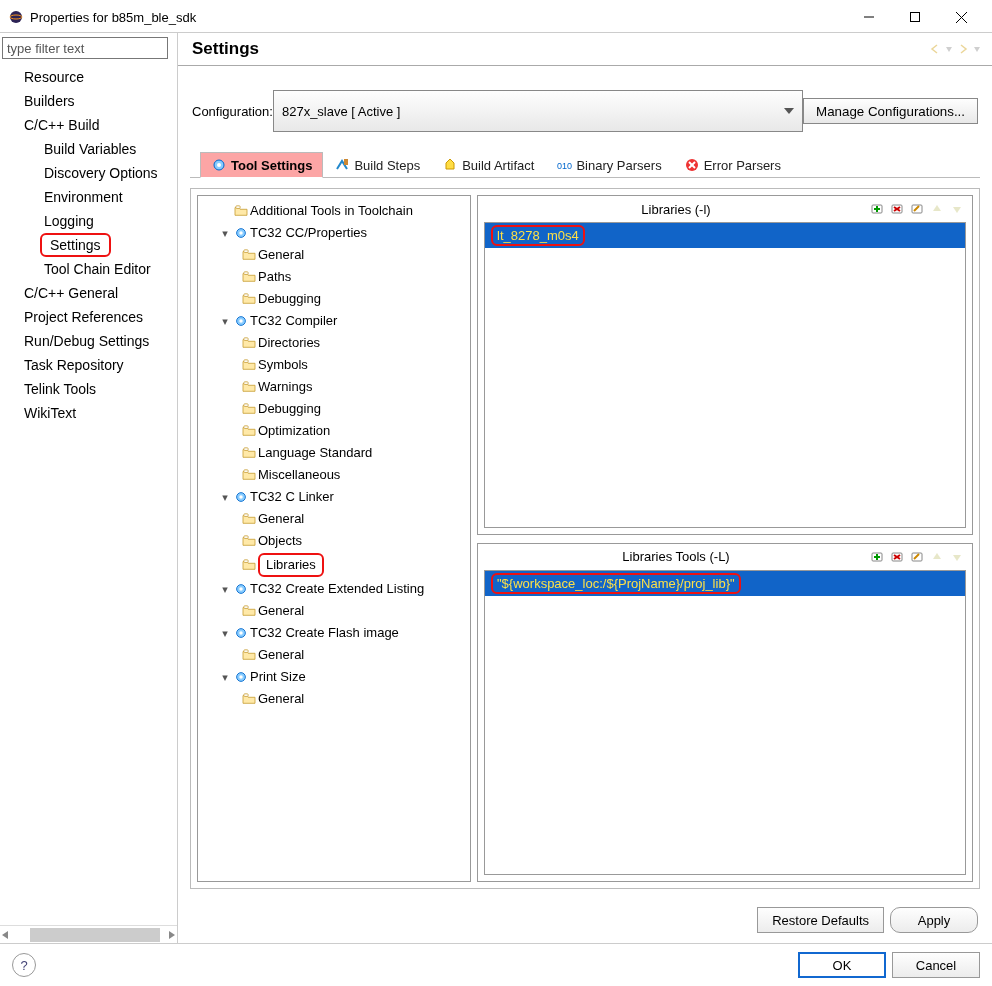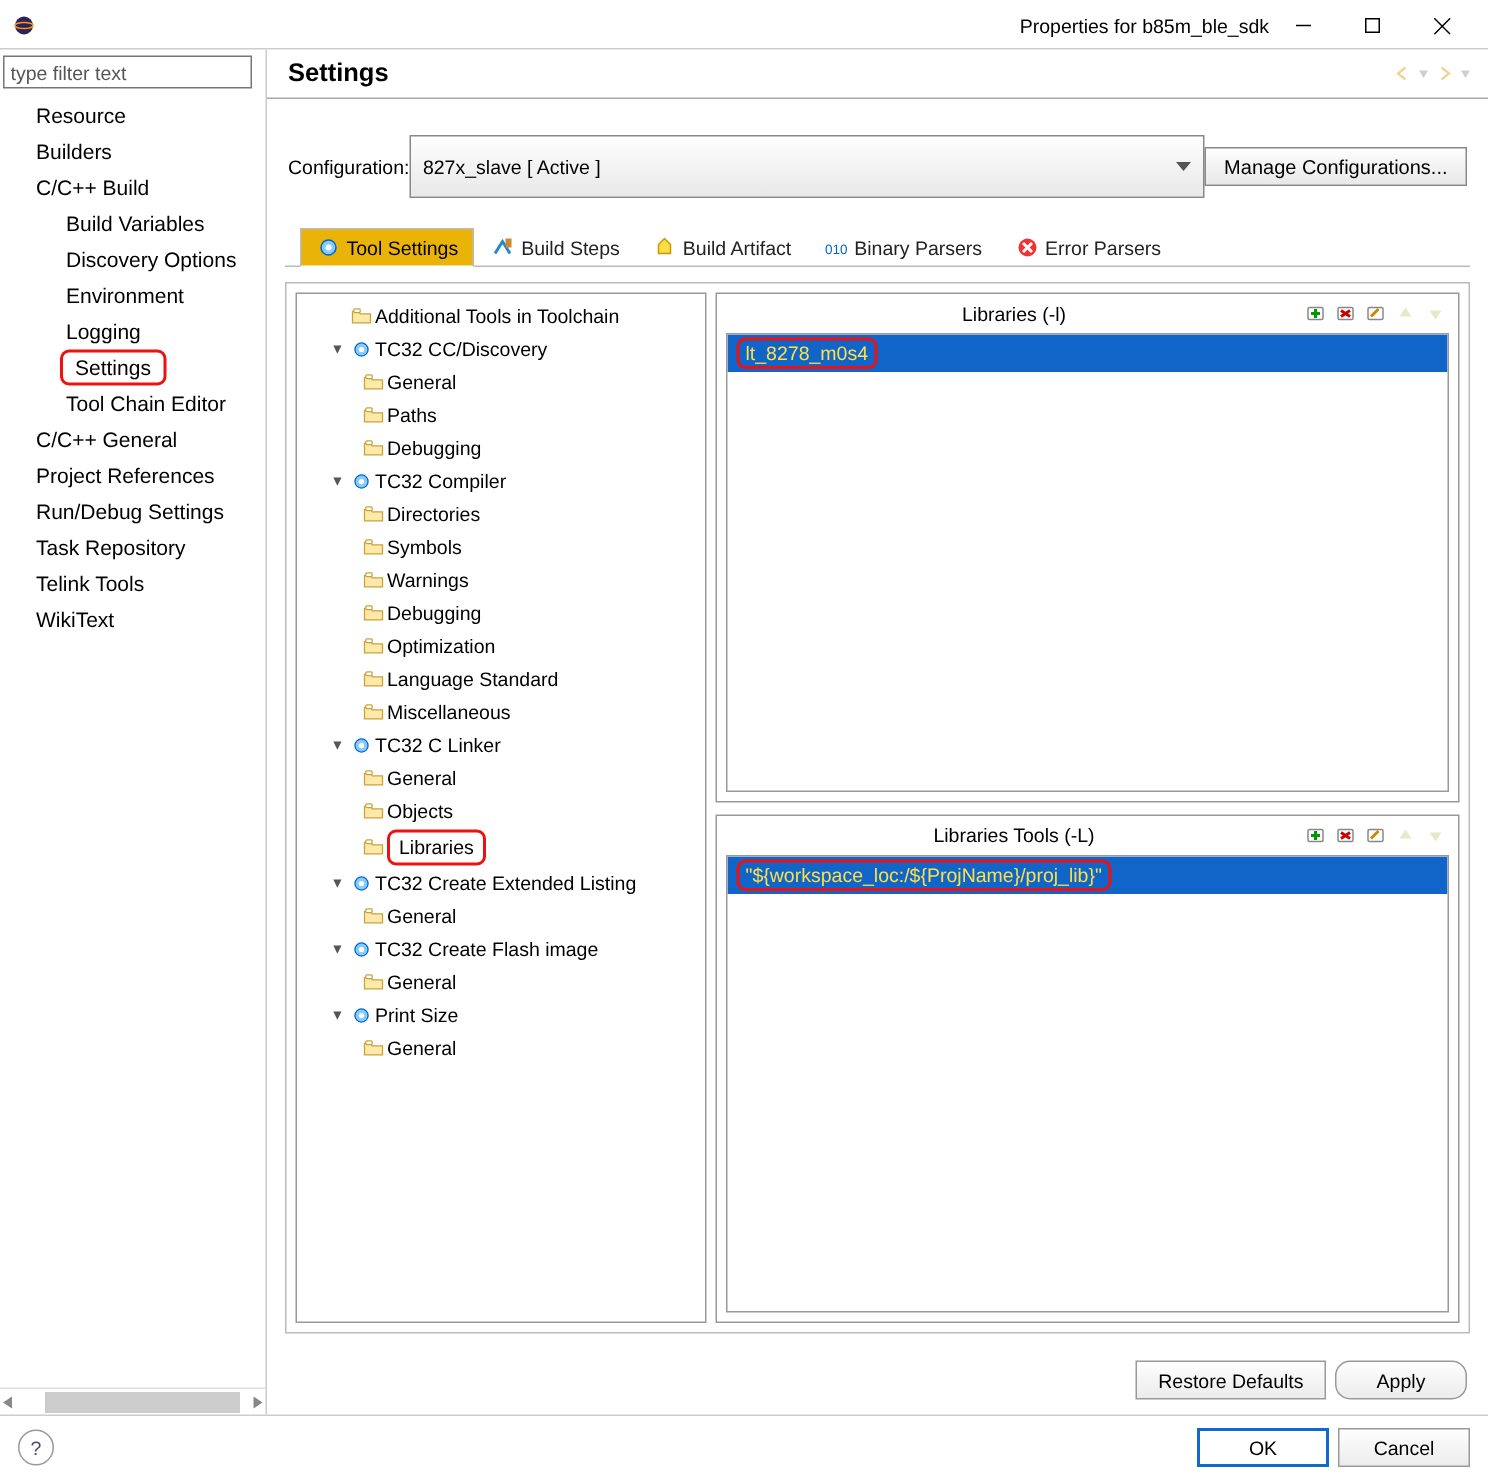--- a/index.html
+++ b/index.html
@@ -1,19 +1,19 @@
 <!DOCTYPE html>
 <html><head>
 <meta charset="utf-8">
 <style>
   * { box-sizing: border-box; margin: 0; padding: 0; }
   body { font-family: "Segoe UI", Tahoma, sans-serif; font-size: 13px; color: #000; background: #fff; width: 992px; height: 986px; overflow: hidden; display: flex; flex-direction: column; }
   
   
-  .title-bar { display: flex; align-items: center; padding: 6px 8px 4px 8px; height: 32px; text-align: right; }
+  .title-bar { display: flex; align-items: center; padding: 6px 8px 4px 8px; height: 32px; }
   .title-bar .app-icon { width: 16px; height: 16px; margin-right: 6px; }
   .title-bar .title-text { flex: 1; font-size: 13px; }
   .title-bar .win-controls { display: flex; gap: 0; }
   .title-bar .win-btn { width: 46px; height: 26px; display: flex; align-items: center; justify-content: center; cursor: default; }
   
   .divider-h { height: 1px; background: #ccc; }
   
   
   .main-split { flex: 1; display: flex; overflow: hidden; }
   .left-pane { width: 178px; display: flex; flex-direction: column; border-right: 1px solid #ccc; }
@@ -32,21 +32,21 @@
   .nav-arrows svg { opacity: 0.4; }
   .hr-strong { height:1px; background:#aaa; }
   
   .config-row { display:flex; align-items:center; padding: 24px 14px 14px 14px; }
   .config-row .combo { flex:1; border:1px solid #888; height:42px; background:linear-gradient(#fefefe,#e8e8e8); display:flex; align-items:center; padding:0 8px; position:relative; }
   .config-row .combo::after{content:""; position:absolute; right:8px; width:0;height:0;border-left:5px solid transparent;border-right:5px solid transparent;border-top:6px solid #555;}
   .config-row .mc-btn { border:1px solid #888; height:26px; padding:0 12px; background:linear-gradient(#fefefe,#e8e8e8); cursor:default; }
   
   .tabs-row { display:flex; padding-left:10px; border-bottom: 1px solid #bbb; margin: 6px 12px 0 12px;}
   .tab { padding: 4px 10px; border:1px solid transparent; display:flex; align-items:center; gap:4px; cursor:default; margin-bottom:-1px; font-size:13px;}
-  .tab.active { border:1px solid #bbb; border-bottom:1px solid #fff; background:#eab308; }
+  .tab.active { border:1px solid #bbb; border-bottom:1px solid #fff; background:#fca5a5;font-weight:bold; }
   .tab.inactive { color:#222; }
   .tab-icon{width:16px;height:16px;display:inline-flex;align-items:center;justify-content:center;}
   
   .tool-content { display:flex; flex:1; margin:10px 12px 10px 12px; border:1px solid #bbb; overflow:hidden;}
   .tree-pane { width:274px; border:1px solid #999; margin:6px; overflow:auto; padding:4px 2px; }
   .tree-pane .tn { display:flex; align-items:center; padding:1px 0; font-size:13px; line-height:20px; cursor:default;}
   .tree-pane .tn .twist{width:14px;display:inline-flex;justify-content:center;color:#555;font-size:11px;}
   .tree-pane .tn .ticon{width:18px;height:16px;display:inline-flex;align-items:center;justify-content:center;}
   .tree-pane .tn.ind2{padding-left:18px;}
   .tree-pane .tn.ind3{padding-left:40px;}
@@ -211,21 +211,21 @@
             <span>Additional Tools in Toolchain</span>
           </div>
           <div class="tn ind2">
             <span class="twist">▾</span>
             <span class="ticon">
               <svg class="gear-svg" viewBox="0 0 16 16">
                 <circle cx="8" cy="8" r="5" fill="#8cf" stroke="#06c"></circle>
                 <circle cx="8" cy="8" r="2" fill="#fff"></circle>
               </svg>
             </span>
-            <span>TC32 CC/Discovery</span>
+            <span>TC32 CC/Properties</span>
           </div>
           <div class="tn ind3">
             <span class="ticon">
               <svg class="folder-svg" viewBox="0 0 16 14">
                 <path d="M1 3 L6 3 L7 5 L15 5 L15 12 L1 12 Z" fill="#ffe9a8" stroke="#caa23a"></path>
                 <rect x="2" y="1" width="5" height="3" rx="1" fill="#fff" stroke="#caa23a"></rect>
               </svg>
             </span>
             <span>General</span>
           </div>

